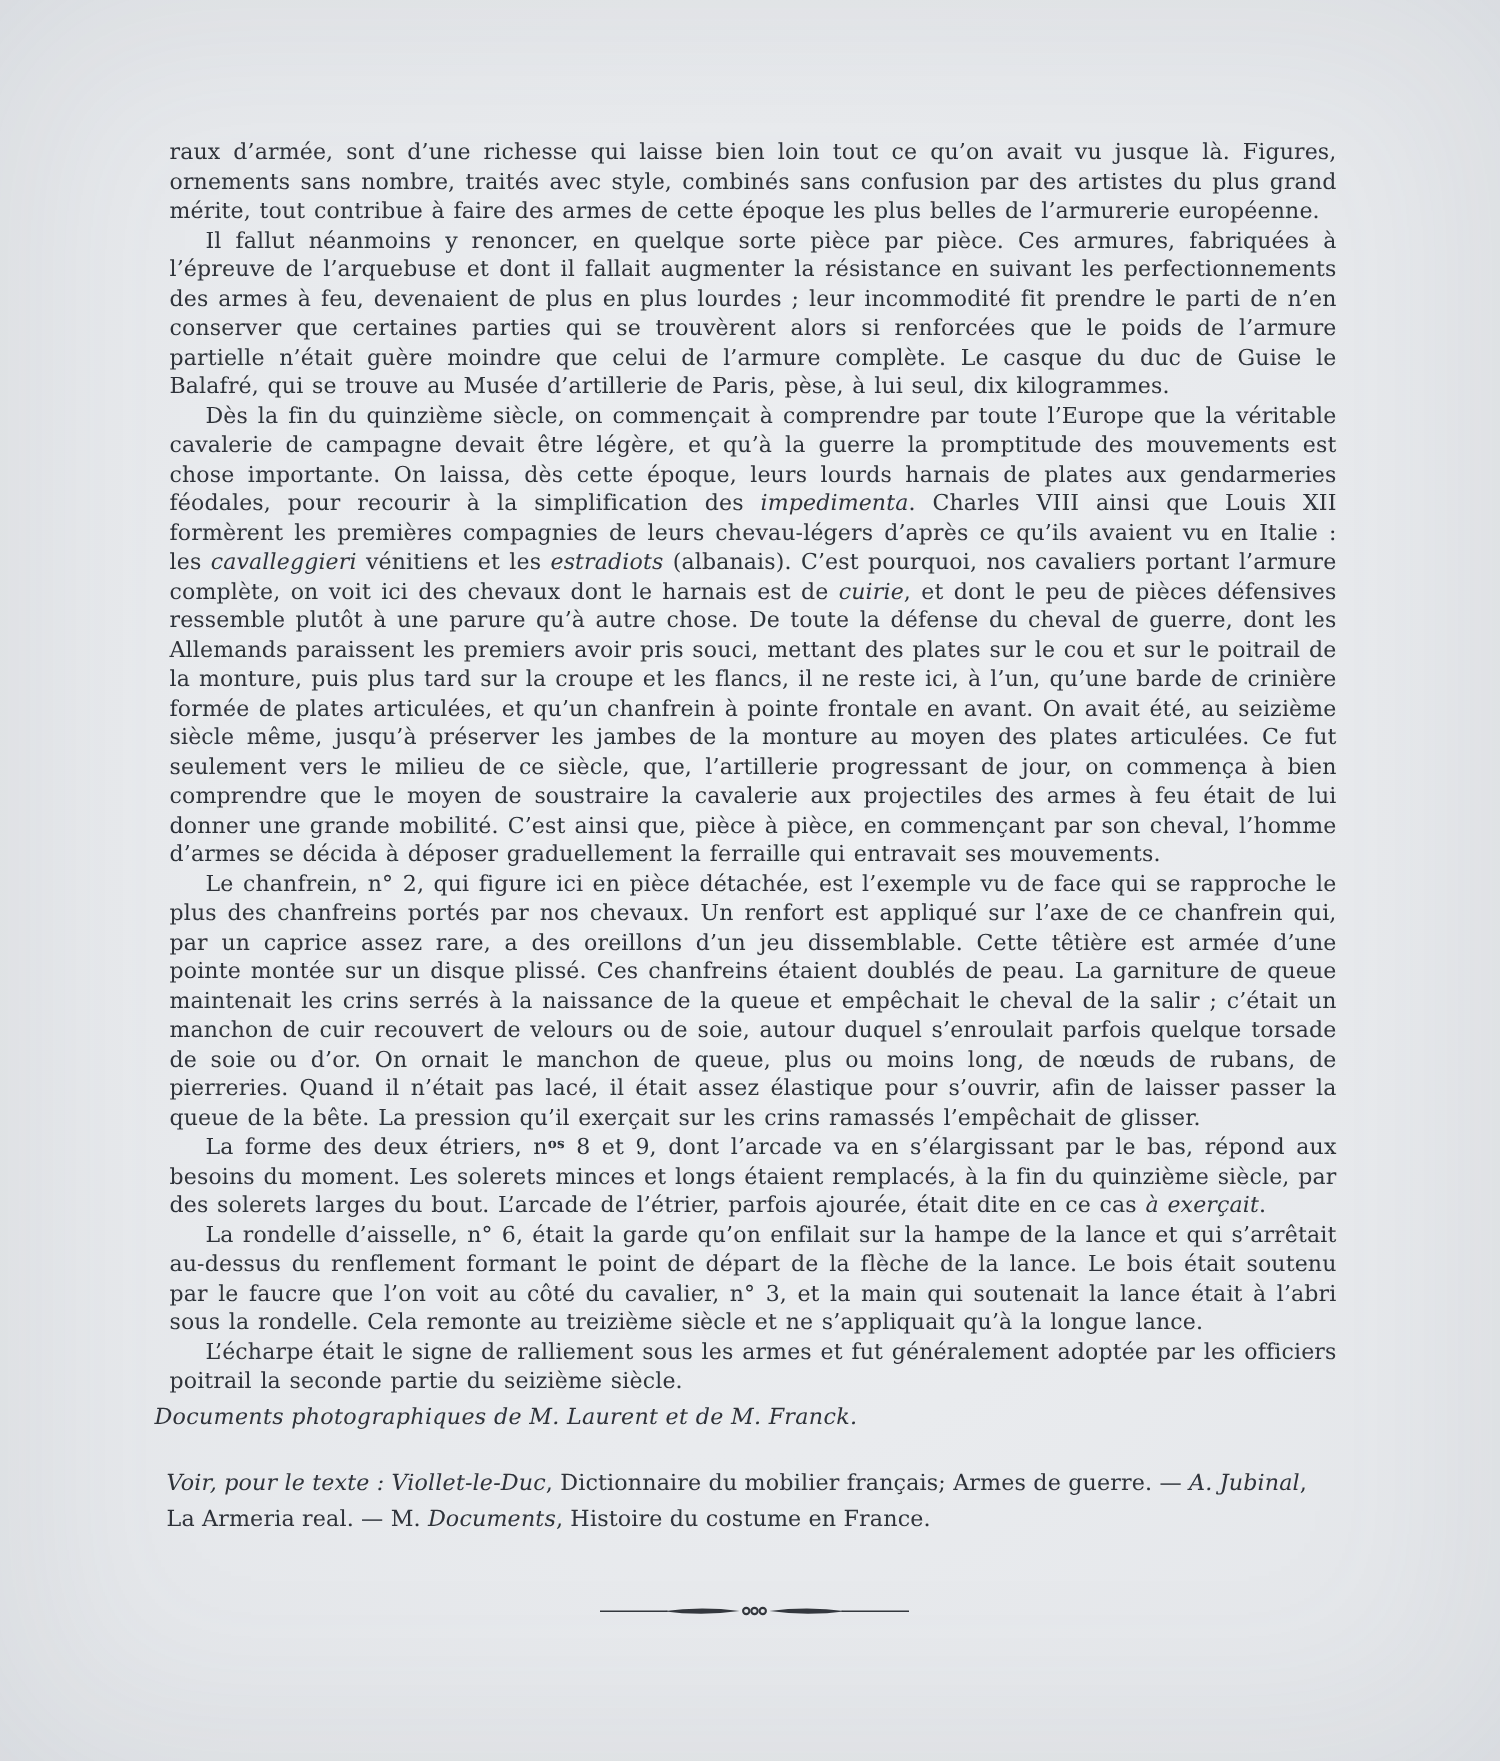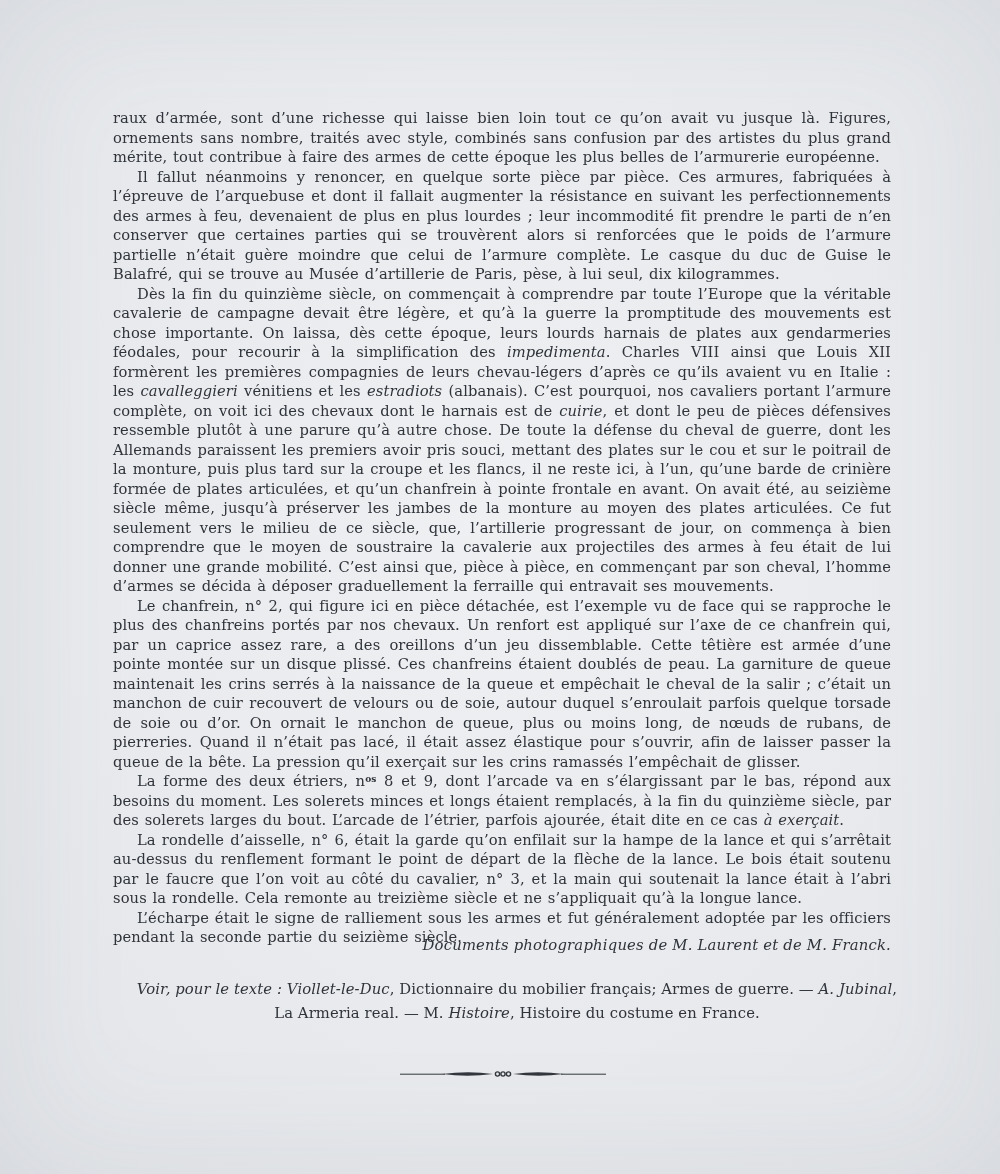--- a/index.html
+++ b/index.html
@@ -18,38 +18,36 @@
   }
   .text-block {
     position: absolute;
     left: 113px; top: 92px; width: 778px;
     font-size: 14.7px;
     line-height: 19.5px;
     text-align: justify;
     letter-spacing: 0.1px;
     word-spacing: 1px;
     hyphens: auto;
-    margin-top: 16px;
   }
   .text-block p { margin: 0; text-indent: 24px; }
   .text-block p:first-child { text-indent: 0; }
   .text-block sup, .ref-line sup {
     font-size: 9px; line-height: 0; vertical-align: 4px; font-weight: bold;
   }
   .photo-credit {
     position: absolute;
-    left: 113px; top: 936px; width: 778px;
-    text-align: right;
+    left: 103px; top: 936px; width: 778px;
+    text-align: left;
     font-size: 14.8px;
     letter-spacing: 0.2px;
   }
   .bibliography {
     position: absolute;
-    left: 128px; top: 977px; width: 778px;
-    text-align: center;
+    left: 111px; top: 977px; width: 778px;
     font-size: 14.8px;
     line-height: 23.5px;
     letter-spacing: 0.1px;
   }
   .divider {
     position: absolute;
     left: 398px; top: 1066px;
     width: 210px; height: 14px;
   }
 </style>
@@ -58,28 +56,28 @@
 
 <div class="page">
 
   <div class="text-block">
     <p>raux d’armée, sont d’une richesse qui laisse bien loin tout ce qu’on avait vu jusque là. Figures, ornements sans nombre, traités avec style, combinés sans confusion par des artistes du plus grand mérite, tout contribue à faire des armes de cette époque les plus belles de l’armurerie européenne.</p>
     <p>Il fallut néanmoins y renoncer, en quelque sorte pièce par pièce. Ces armures, fabriquées à l’épreuve de l’arquebuse et dont il fallait augmenter la résistance en suivant les perfectionnements des armes à feu, devenaient de plus en plus lourdes ; leur incommodité fit prendre le parti de n’en conserver que certaines parties qui se trouvèrent alors si renforcées que le poids de l’armure partielle n’était guère moindre que celui de l’armure complète. Le casque du duc de Guise le Balafré, qui se trouve au Musée d’artillerie de Paris, pèse, à lui seul, dix kilogrammes.</p>
     <p>Dès la fin du quinzième siècle, on commençait à comprendre par toute l’Europe que la véritable cavalerie de campagne devait être légère, et qu’à la guerre la promptitude des mouvements est chose importante. On laissa, dès cette époque, leurs lourds harnais de plates aux gendarmeries féodales, pour recourir à la simplification des <span style="font-style: italic;">impedimenta</span>. Charles VIII ainsi que Louis XII formèrent les premières compagnies de leurs chevau-légers d’après ce qu’ils avaient vu en Italie : les <span style="font-style: italic;">cavalleggieri</span> vénitiens et les <span style="font-style: italic;">estradiots</span> (albanais). C’est pourquoi, nos cavaliers portant l’armure complète, on voit ici des chevaux dont le harnais est de <span style="font-style: italic;">cuirie</span>, et dont le peu de pièces défensives ressemble plutôt à une parure qu’à autre chose. De toute la défense du cheval de guerre, dont les Allemands paraissent les premiers avoir pris souci, mettant des plates sur le cou et sur le poitrail de la monture, puis plus tard sur la croupe et les flancs, il ne reste ici, à l’un, qu’une barde de crinière formée de plates articulées, et qu’un chanfrein à pointe frontale en avant. On avait été, au seizième siècle même, jusqu’à préserver les jambes de la monture au moyen des plates articulées. Ce fut seulement vers le milieu de ce siècle, que, l’artillerie progressant de jour, on commença à bien comprendre que le moyen de soustraire la cavalerie aux projectiles des armes à feu était de lui donner une grande mobilité. C’est ainsi que, pièce à pièce, en commençant par son cheval, l’homme d’armes se décida à déposer graduellement la ferraille qui entravait ses mouvements.</p>
     <p>Le chanfrein, n° 2, qui figure ici en pièce détachée, est l’exemple vu de face qui se rapproche le plus des chanfreins portés par nos chevaux. Un renfort est appliqué sur l’axe de ce chanfrein qui, par un caprice assez rare, a des oreillons d’un jeu dissemblable. Cette têtière est armée d’une pointe montée sur un disque plissé. Ces chanfreins étaient doublés de peau. La garniture de queue maintenait les crins serrés à la naissance de la queue et empêchait le cheval de la salir ; c’était un manchon de cuir recouvert de velours ou de soie, autour duquel s’enroulait parfois quelque torsade de soie ou d’or. On ornait le manchon de queue, plus ou moins long, de nœuds de rubans, de pierreries. Quand il n’était pas lacé, il était assez élastique pour s’ouvrir, afin de laisser passer la queue de la bête. La pression qu’il exerçait sur les crins ramassés l’empêchait de glisser.</p>
     <p>La forme des deux étriers, n<sup>os</sup> 8 et 9, dont l’arcade va en s’élargissant par le bas, répond aux besoins du moment. Les solerets minces et longs étaient remplacés, à la fin du quinzième siècle, par des solerets larges du bout. L’arcade de l’étrier, parfois ajourée, était dite en ce cas <span style="font-style: italic;">à exerçait</span>.</p>
     <p>La rondelle d’aisselle, n° 6, était la garde qu’on enfilait sur la hampe de la lance et qui s’arrêtait au-dessus du renflement formant le point de départ de la flèche de la lance. Le bois était soutenu par le faucre que l’on voit au côté du cavalier, n° 3, et la main qui soutenait la lance était à l’abri sous la rondelle. Cela remonte au treizième siècle et ne s’appliquait qu’à la longue lance.</p>
-    <p>L’écharpe était le signe de ralliement sous les armes et fut généralement adoptée par les officiers pendant la seconde partie du seizième siècle.</p>
+    <p>L’écharpe était le signe de ralliement sous les armes et fut généralement adoptée par les officiers poitrail la seconde partie du seizième siècle.</p>
   </div>
 
   <div class="photo-credit"><span style="font-style: italic;">Documents photographiques de M. Laurent et de M. Franck.</span></div>
 
   <div class="bibliography">
     <div class="ref-line"><span style="font-style: italic;">Voir, pour le texte : Viollet-le-Duc</span>, Dictionnaire du mobilier français; Armes de guerre. — <span style="font-style: italic;">A. Jubinal</span>,</div>
-    <div class="ref-line">La Armeria real. — M. <span style="font-style: italic;">Histoire</span>, Histoire du costume en France.</div>
+    <div class="ref-line">La Armeria real. — M. <span style="font-style: italic;">Documents</span>, Histoire du costume en France.</div>
   </div>
 
   <div class="divider">
     <svg width="210" height="14" viewBox="0 0 210 14">
       <g fill="#33373d" stroke="#33373d">
         <path d="M2 7.2 H 47" stroke-width="1" fill="none"></path>
         <path d="M44 7.1 Q 70 3.7 95 7 Q 70 10.5 44 7.1 Z" stroke="none"></path>
         <circle cx="99.5" cy="7" r="2.1" fill="none" stroke-width="1.4"></circle>
         <circle cx="105" cy="7" r="2.1" fill="none" stroke-width="1.4"></circle>
         <circle cx="110.5" cy="7" r="2.1" fill="none" stroke-width="1.4"></circle>

